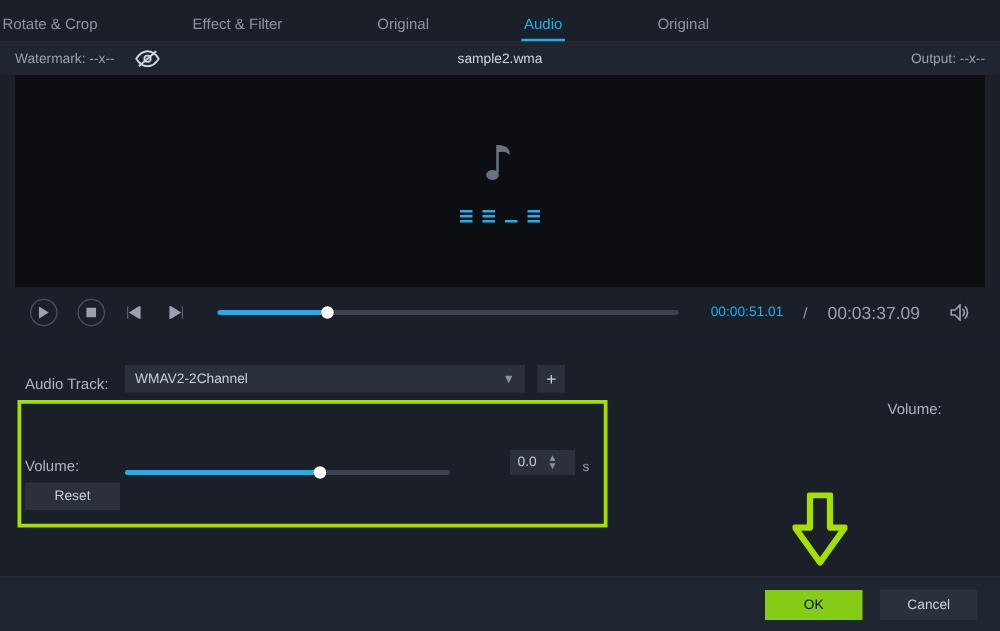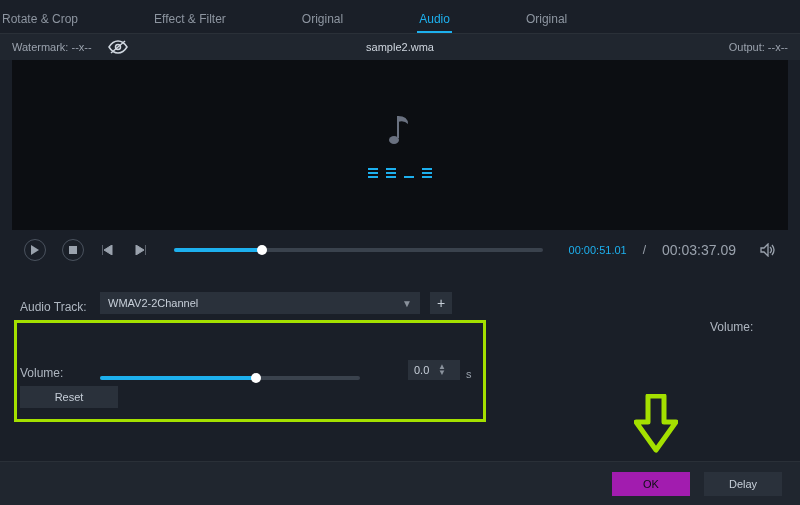--- a/index.html
+++ b/index.html
@@ -138,21 +138,21 @@
   .slider .knob { position:absolute; top:50%; width:10px; height:10px; background:#fff; border-radius:50%; transform:translate(-50%,-50%); }
   .spin {
     width: 52px; height: 20px; background:#2a313b; color:#c7cfd9;
     display:flex; align-items:center; padding: 0 14px 0 6px; font-size:11px;
     justify-content: space-between;
   }
   .spin .arrows { display:flex; flex-direction:column; line-height:6px; font-size:8px; color:#8a929c; cursor:pointer; }
   .unit { color:#9aa2ad; font-size:11px; margin-left:-4px; }
   .resetbtn {
     margin-top: 6px;
-    width: 98px; height: 22px;
+    width: 76px; height: 22px;
     background:#2a313b; color:#c7cfd9;
     display:flex; align-items:center; justify-content:center;
     cursor:pointer; font-size:11px;
   }
   
   .highlight-box {
     position: absolute;
     border: 3px solid #a4e000;
     pointer-events: none;
   }
@@ -167,21 +167,21 @@
     justify-content: flex-end;
     padding: 0 18px;
     gap: 14px;
     border-top: 1px solid #2a3038;
   }
   .btn {
     width: 78px; height: 24px;
     display:flex; align-items:center; justify-content:center;
     font-size: 11px; cursor:pointer;
   }
-  .btn-ok { background:#a21caf; color:#0d1014; }
+  .btn-ok { background:#84cc16; color:#0d1014; }
   .btn-cancel { background:#2a313b; color:#c7cfd9; }
   
   .arrow-annot {
     position: absolute;
     pointer-events: none;
   }
   
   svg { display:block; }
 </style>
 </head>
@@ -324,14 +324,14 @@
 <div class="highlight-box" style="left:14px; top:320px; width:472px; height:102px;"></div>
 
 <div class="arrow-annot" style="left:634px; top:394px;">
   <svg width="44" height="60" viewBox="0 0 44 60">
     <path d="M14 2 L30 2 L30 28 L42 28 L22 56 L2 28 L14 28 Z" fill="none" stroke="#a4e000" stroke-width="5" stroke-linejoin="round"></path>
   </svg>
 </div>
 
 <div class="footer">
   <div class="btn btn-ok">OK</div>
-  <div class="btn btn-cancel">Delay</div>
+  <div class="btn btn-cancel">Cancel</div>
 </div>
 
 </body></html>

